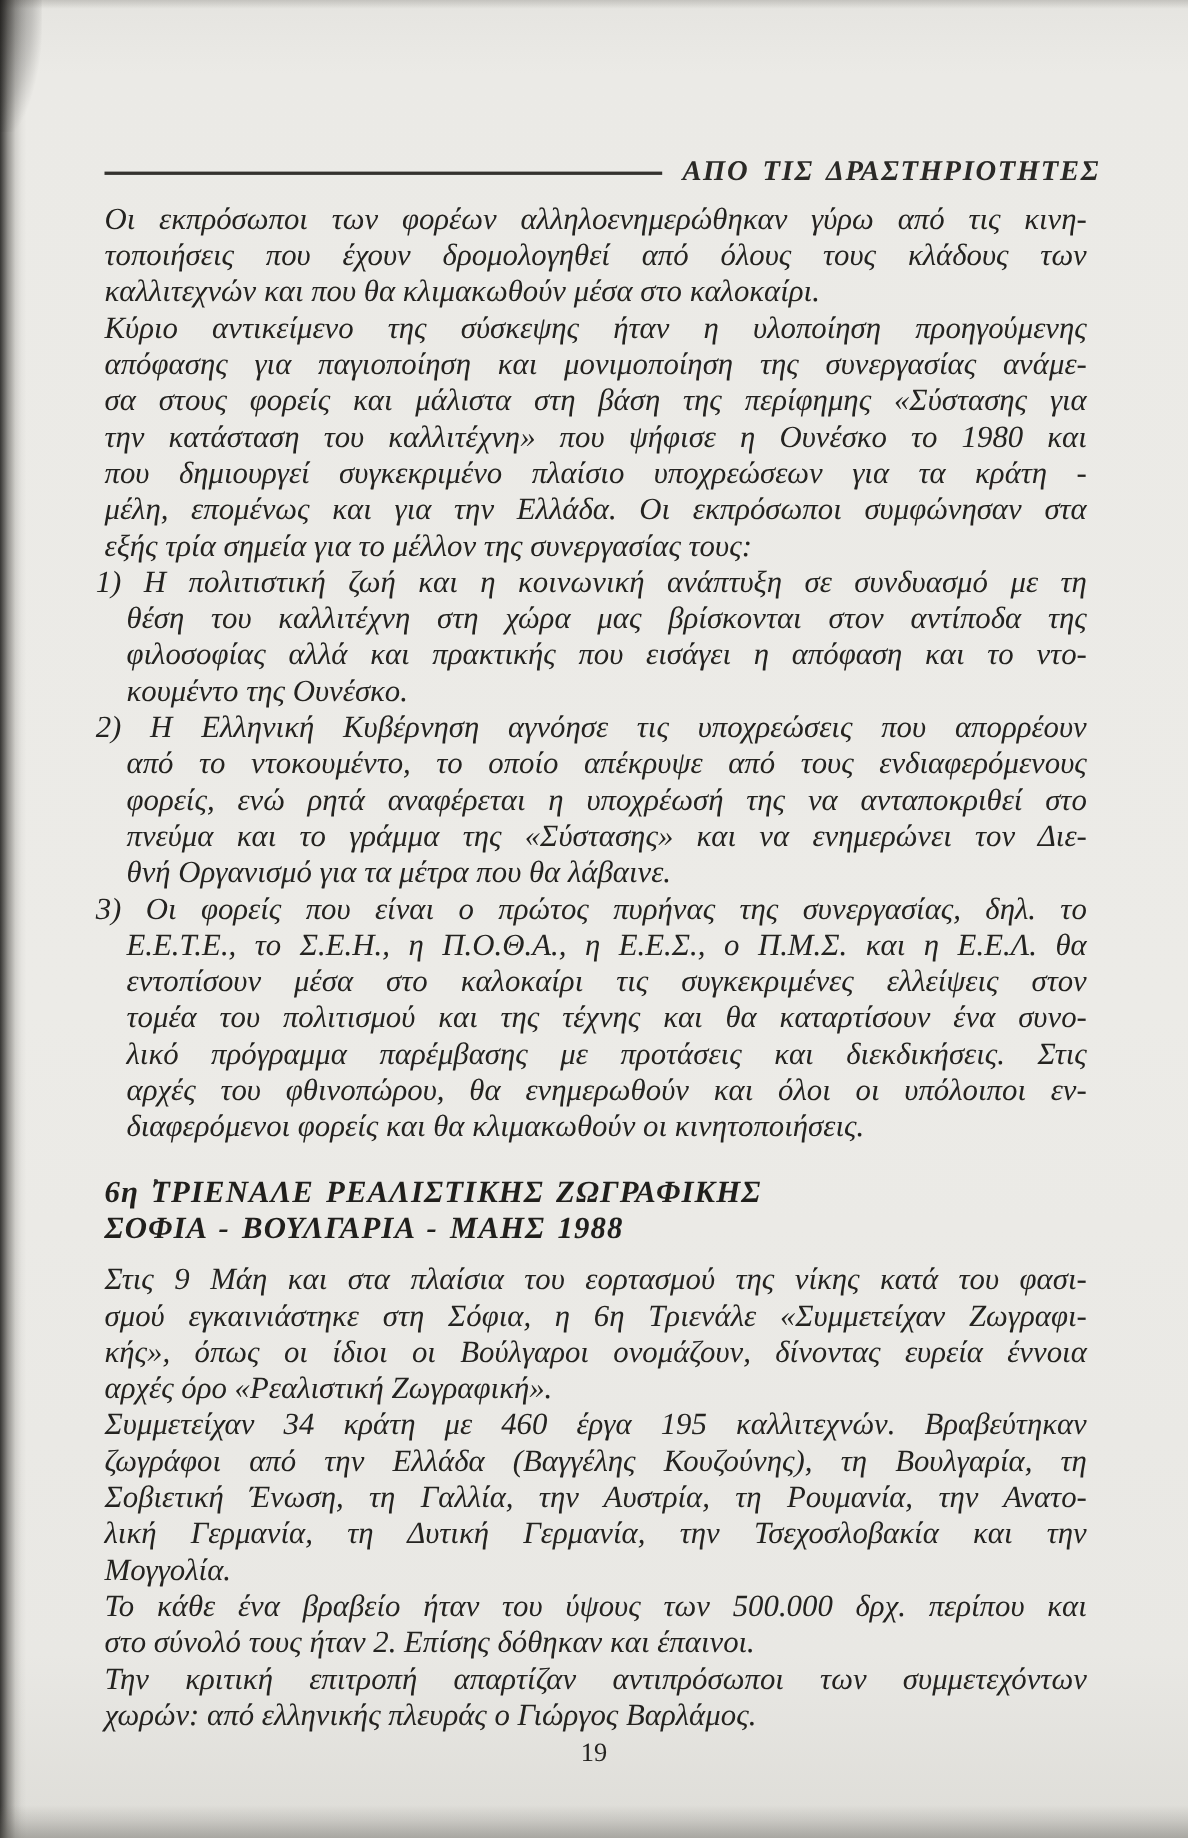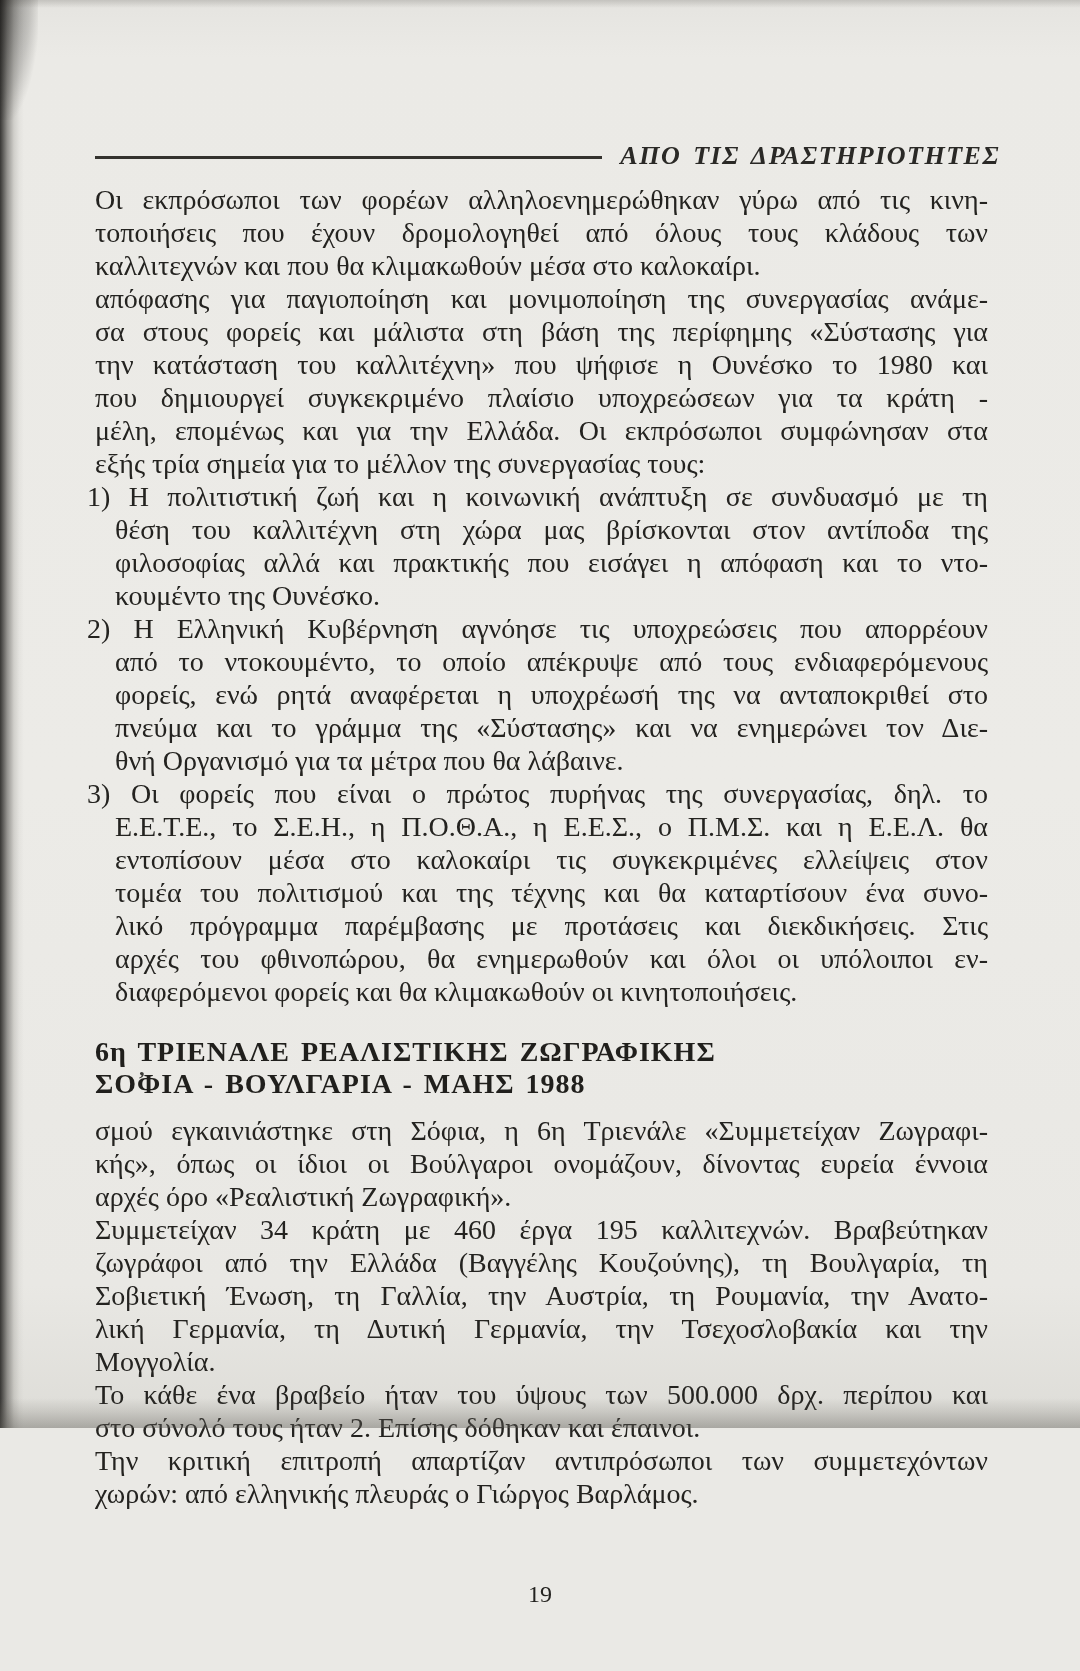--- a/index.html
+++ b/index.html
@@ -9,21 +9,21 @@
     height: 1671px;
     overflow: hidden;
   }
   body {
     font-family: "Liberation Serif", "DejaVu Serif", serif;
     background: #eae9e5;
   }
   .page {
     position: relative;
     width: 1080px;
-    height: 1428px;
+    height: 1671px;
     background: linear-gradient(180deg, #e5e4e0 0%, #ebeae6 4%, #ecebe7 55%, #e9e8e4 90%, #dddcd7 100%);
     color: #23221f;
   }
   
   .edge-left {
     position: absolute;
     left: 0; top: 0; bottom: 0;
     width: 24px;
     background: linear-gradient(90deg, rgba(30,29,27,0.88) 0%, rgba(62,60,56,0.50) 30%, rgba(110,108,102,0.22) 58%, rgba(140,138,132,0.08) 80%, rgba(140,138,132,0) 100%);
     pointer-events: none;
@@ -79,21 +79,21 @@
   
   .text-col {
     position: absolute;
     left: 95px;
     width: 893px;
     top: 183px;
     font-size: 28px;
     line-height: 33px;
     color: #242320;
   }
-  .block { margin: 0; }
+  .block { margin: 0; font-style: italic; }
   .line {
     text-align: justify;
     text-align-last: justify;
   }
   .line.last {
     text-align: center;
     text-align-last: left;
   }
   .block.list-item .line {
     padding-left: 20px;
@@ -146,20 +146,21 @@
 
   <span class="stray-mark">’</span>
 
   <div class="text-col">
       <div class="block paragraph">
         <div class="line first">Οι εκπρόσωποι των φορέων αλληλοενημερώθηκαν γύρω από τις κινη-</div>
         <div class="line">τοποιήσεις που έχουν δρομολογηθεί από όλους τους κλάδους των</div>
         <div class="line last">καλλιτεχνών και που θα κλιμακωθούν μέσα στο καλοκαίρι.</div>
       </div>
       <div class="block paragraph">
+        <div class="line first">Κύριο αντικείμενο της σύσκεψης ήταν η υλοποίηση προηγούμενης</div>
         <div class="line">απόφασης για παγιοποίηση και μονιμοποίηση της συνεργασίας ανάμε-</div>
         <div class="line">σα στους φορείς και μάλιστα στη βάση της περίφημης «Σύστασης για</div>
         <div class="line">την κατάσταση του καλλιτέχνη» που ψήφισε η Ουνέσκο το 1980 και</div>
         <div class="line">που δημιουργεί συγκεκριμένο πλαίσιο υποχρεώσεων για τα κράτη -</div>
         <div class="line">μέλη, επομένως και για την Ελλάδα. Οι εκπρόσωποι συμφώνησαν στα</div>
         <div class="line last">εξής τρία σημεία για το μέλλον της συνεργασίας τους:</div>
       </div>
       <div class="block list-item">
         <div class="line first">1) Η πολιτιστική ζωή και η κοινωνική ανάπτυξη σε συνδυασμό με τη</div>
         <div class="line">θέση του καλλιτέχνη στη χώρα μας βρίσκονται στον αντίποδα της</div>
@@ -180,20 +181,21 @@
         <div class="line">τομέα του πολιτισμού και της τέχνης και θα καταρτίσουν ένα συνο-</div>
         <div class="line">λικό πρόγραμμα παρέμβασης με προτάσεις και διεκδικήσεις. Στις</div>
         <div class="line">αρχές του φθινοπώρου, θα ενημερωθούν και όλοι οι υπόλοιποι εν-</div>
         <div class="line last">διαφερόμενοι φορείς και θα κλιμακωθούν οι κινητοποιήσεις.</div>
       </div>
       <div class="block heading">
         <div class="hline">6η ΤΡΙΕΝΑΛΕ ΡΕΑΛΙΣΤΙΚΗΣ ΖΩΓΡΑΦΙΚΗΣ</div>
         <div class="hline">ΣΟΦΙΑ - ΒΟΥΛΓΑΡΙΑ - ΜΑΗΣ 1988</div>
       </div>
       <div class="block paragraph">
+        <div class="line first">Στις 9 Μάη και στα πλαίσια του εορτασμού της νίκης κατά του φασι-</div>
         <div class="line">σμού εγκαινιάστηκε στη Σόφια, η 6η Τριενάλε «Συμμετείχαν Ζωγραφι-</div>
         <div class="line">κής», όπως οι ίδιοι οι Βούλγαροι ονομάζουν, δίνοντας ευρεία έννοια</div>
         <div class="line last">αρχές όρο «Ρεαλιστική Ζωγραφική».</div>
       </div>
       <div class="block paragraph">
         <div class="line first">Συμμετείχαν 34 κράτη με 460 έργα 195 καλλιτεχνών. Βραβεύτηκαν</div>
         <div class="line">ζωγράφοι από την Ελλάδα (Βαγγέλης Κουζούνης), τη Βουλγαρία, τη</div>
         <div class="line">Σοβιετική Ένωση, τη Γαλλία, την Αυστρία, τη Ρουμανία, την Ανατο-</div>
         <div class="line">λική Γερμανία, τη Δυτική Γερμανία, την Τσεχοσλοβακία και την</div>
         <div class="line last">Μογγολία.</div>

